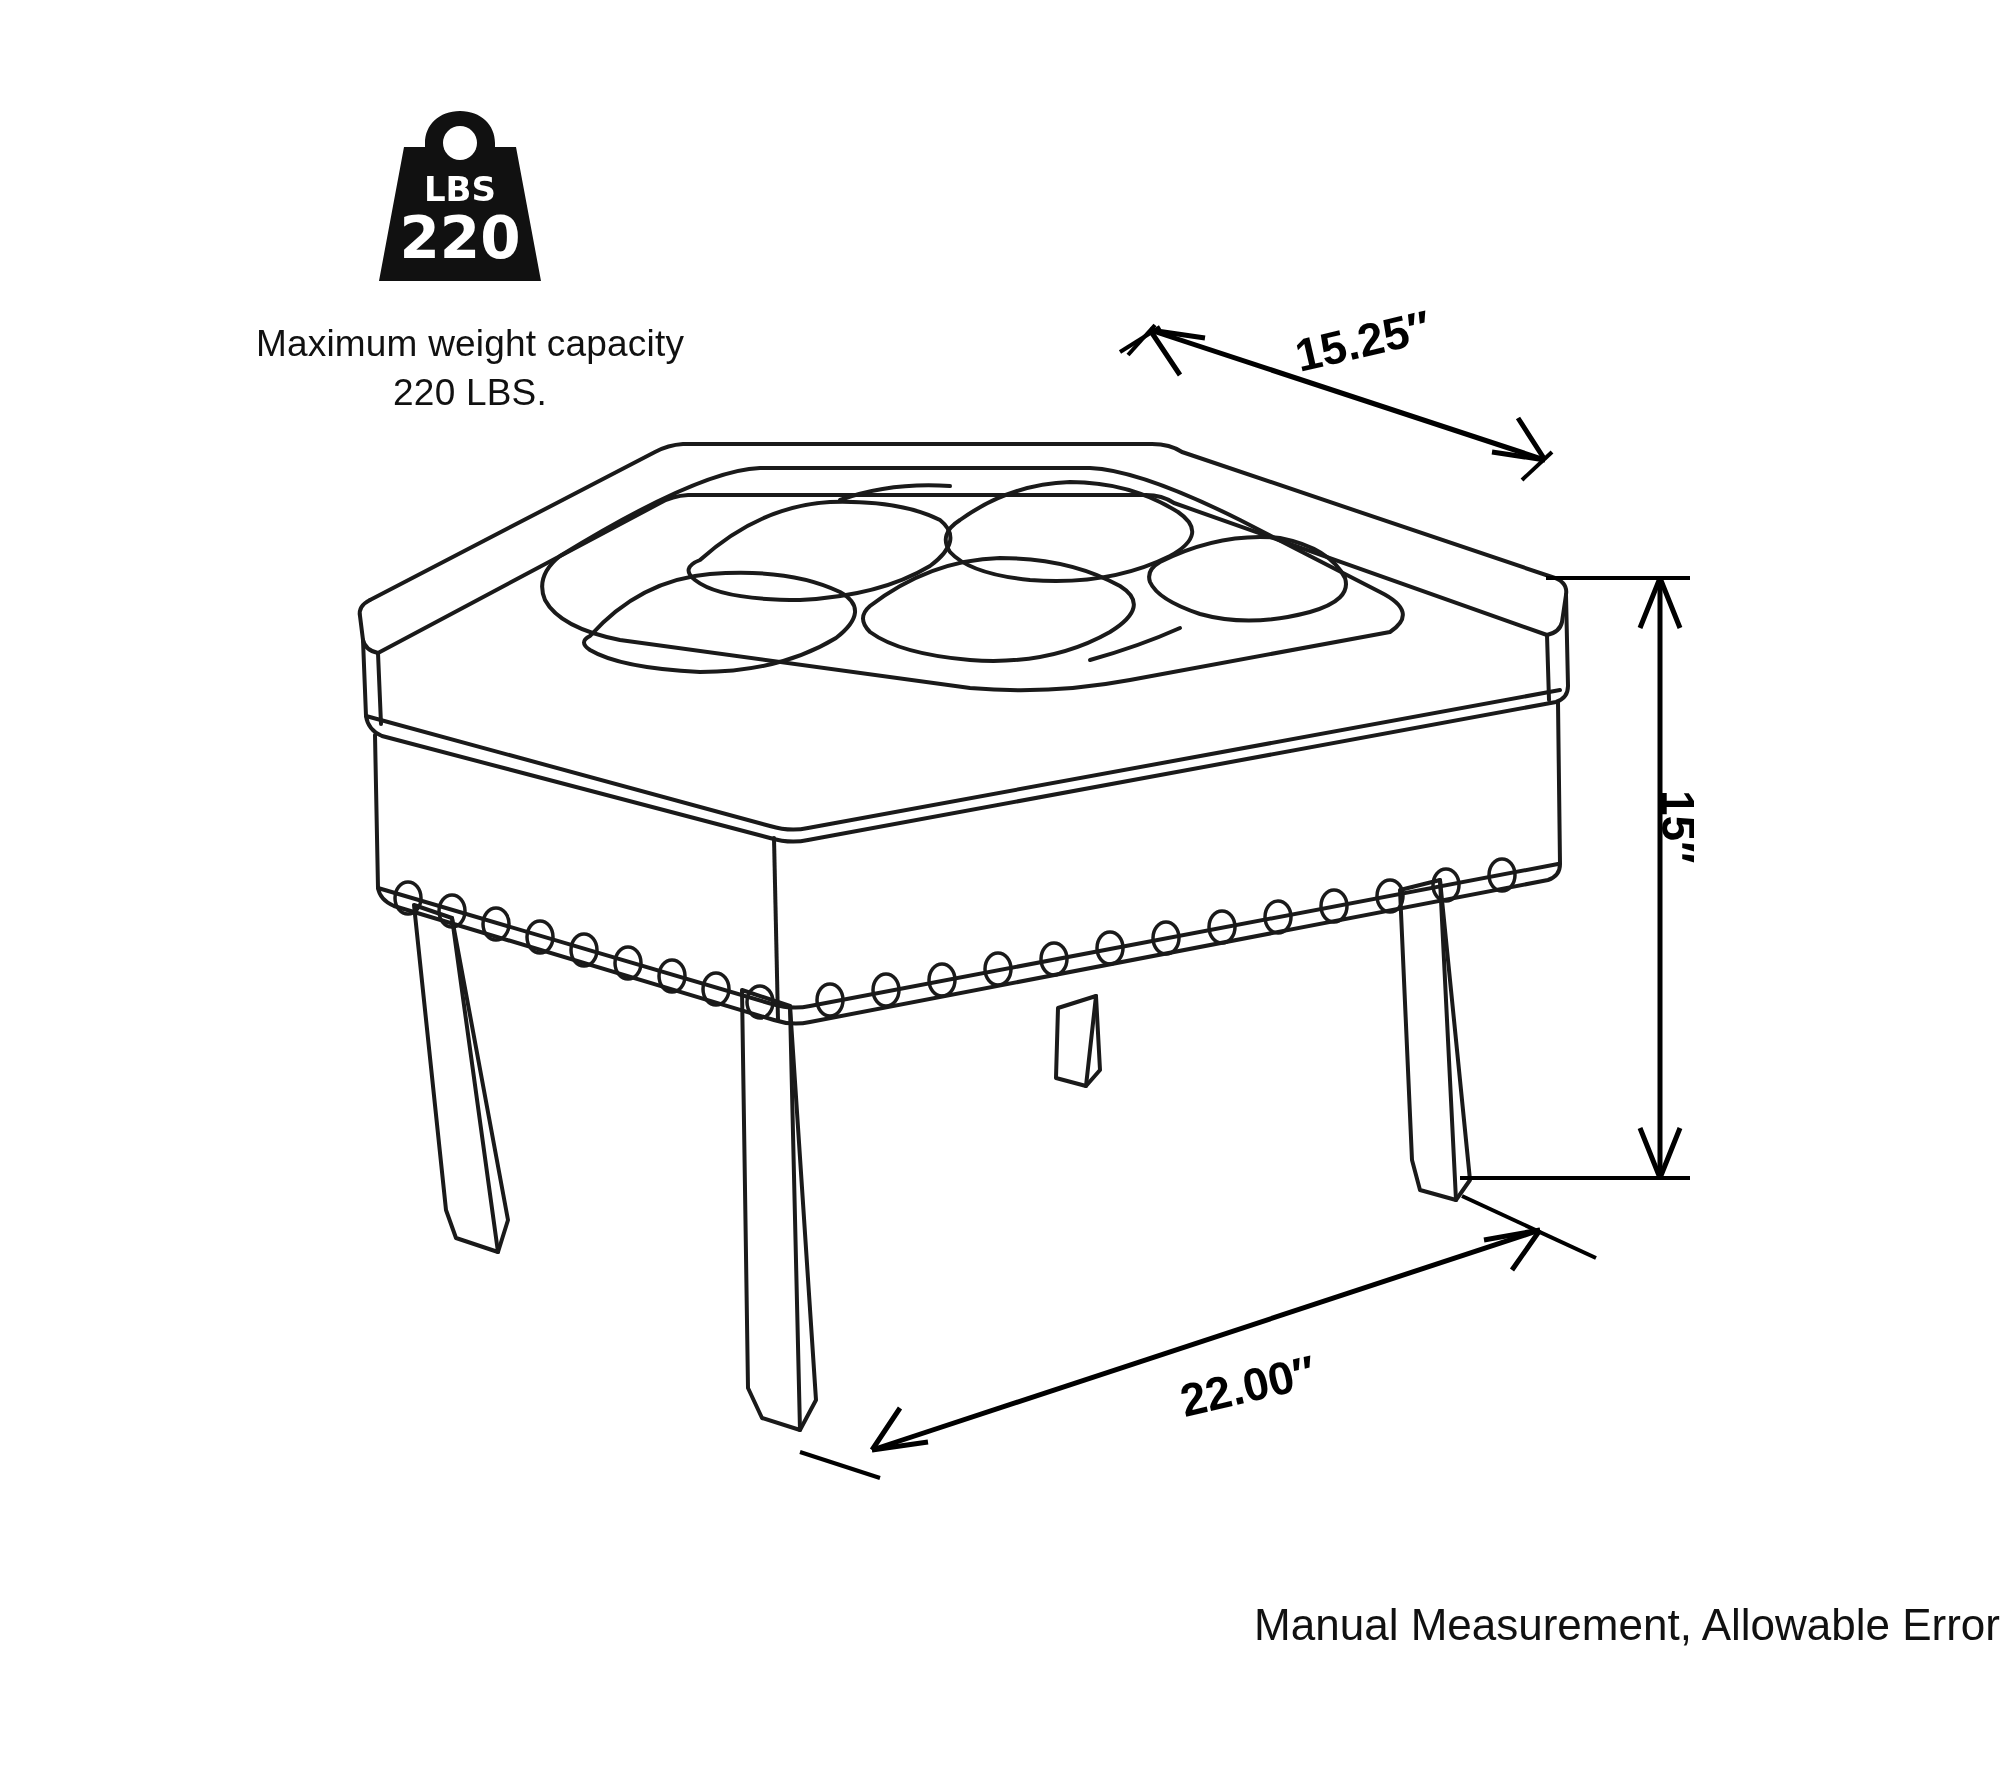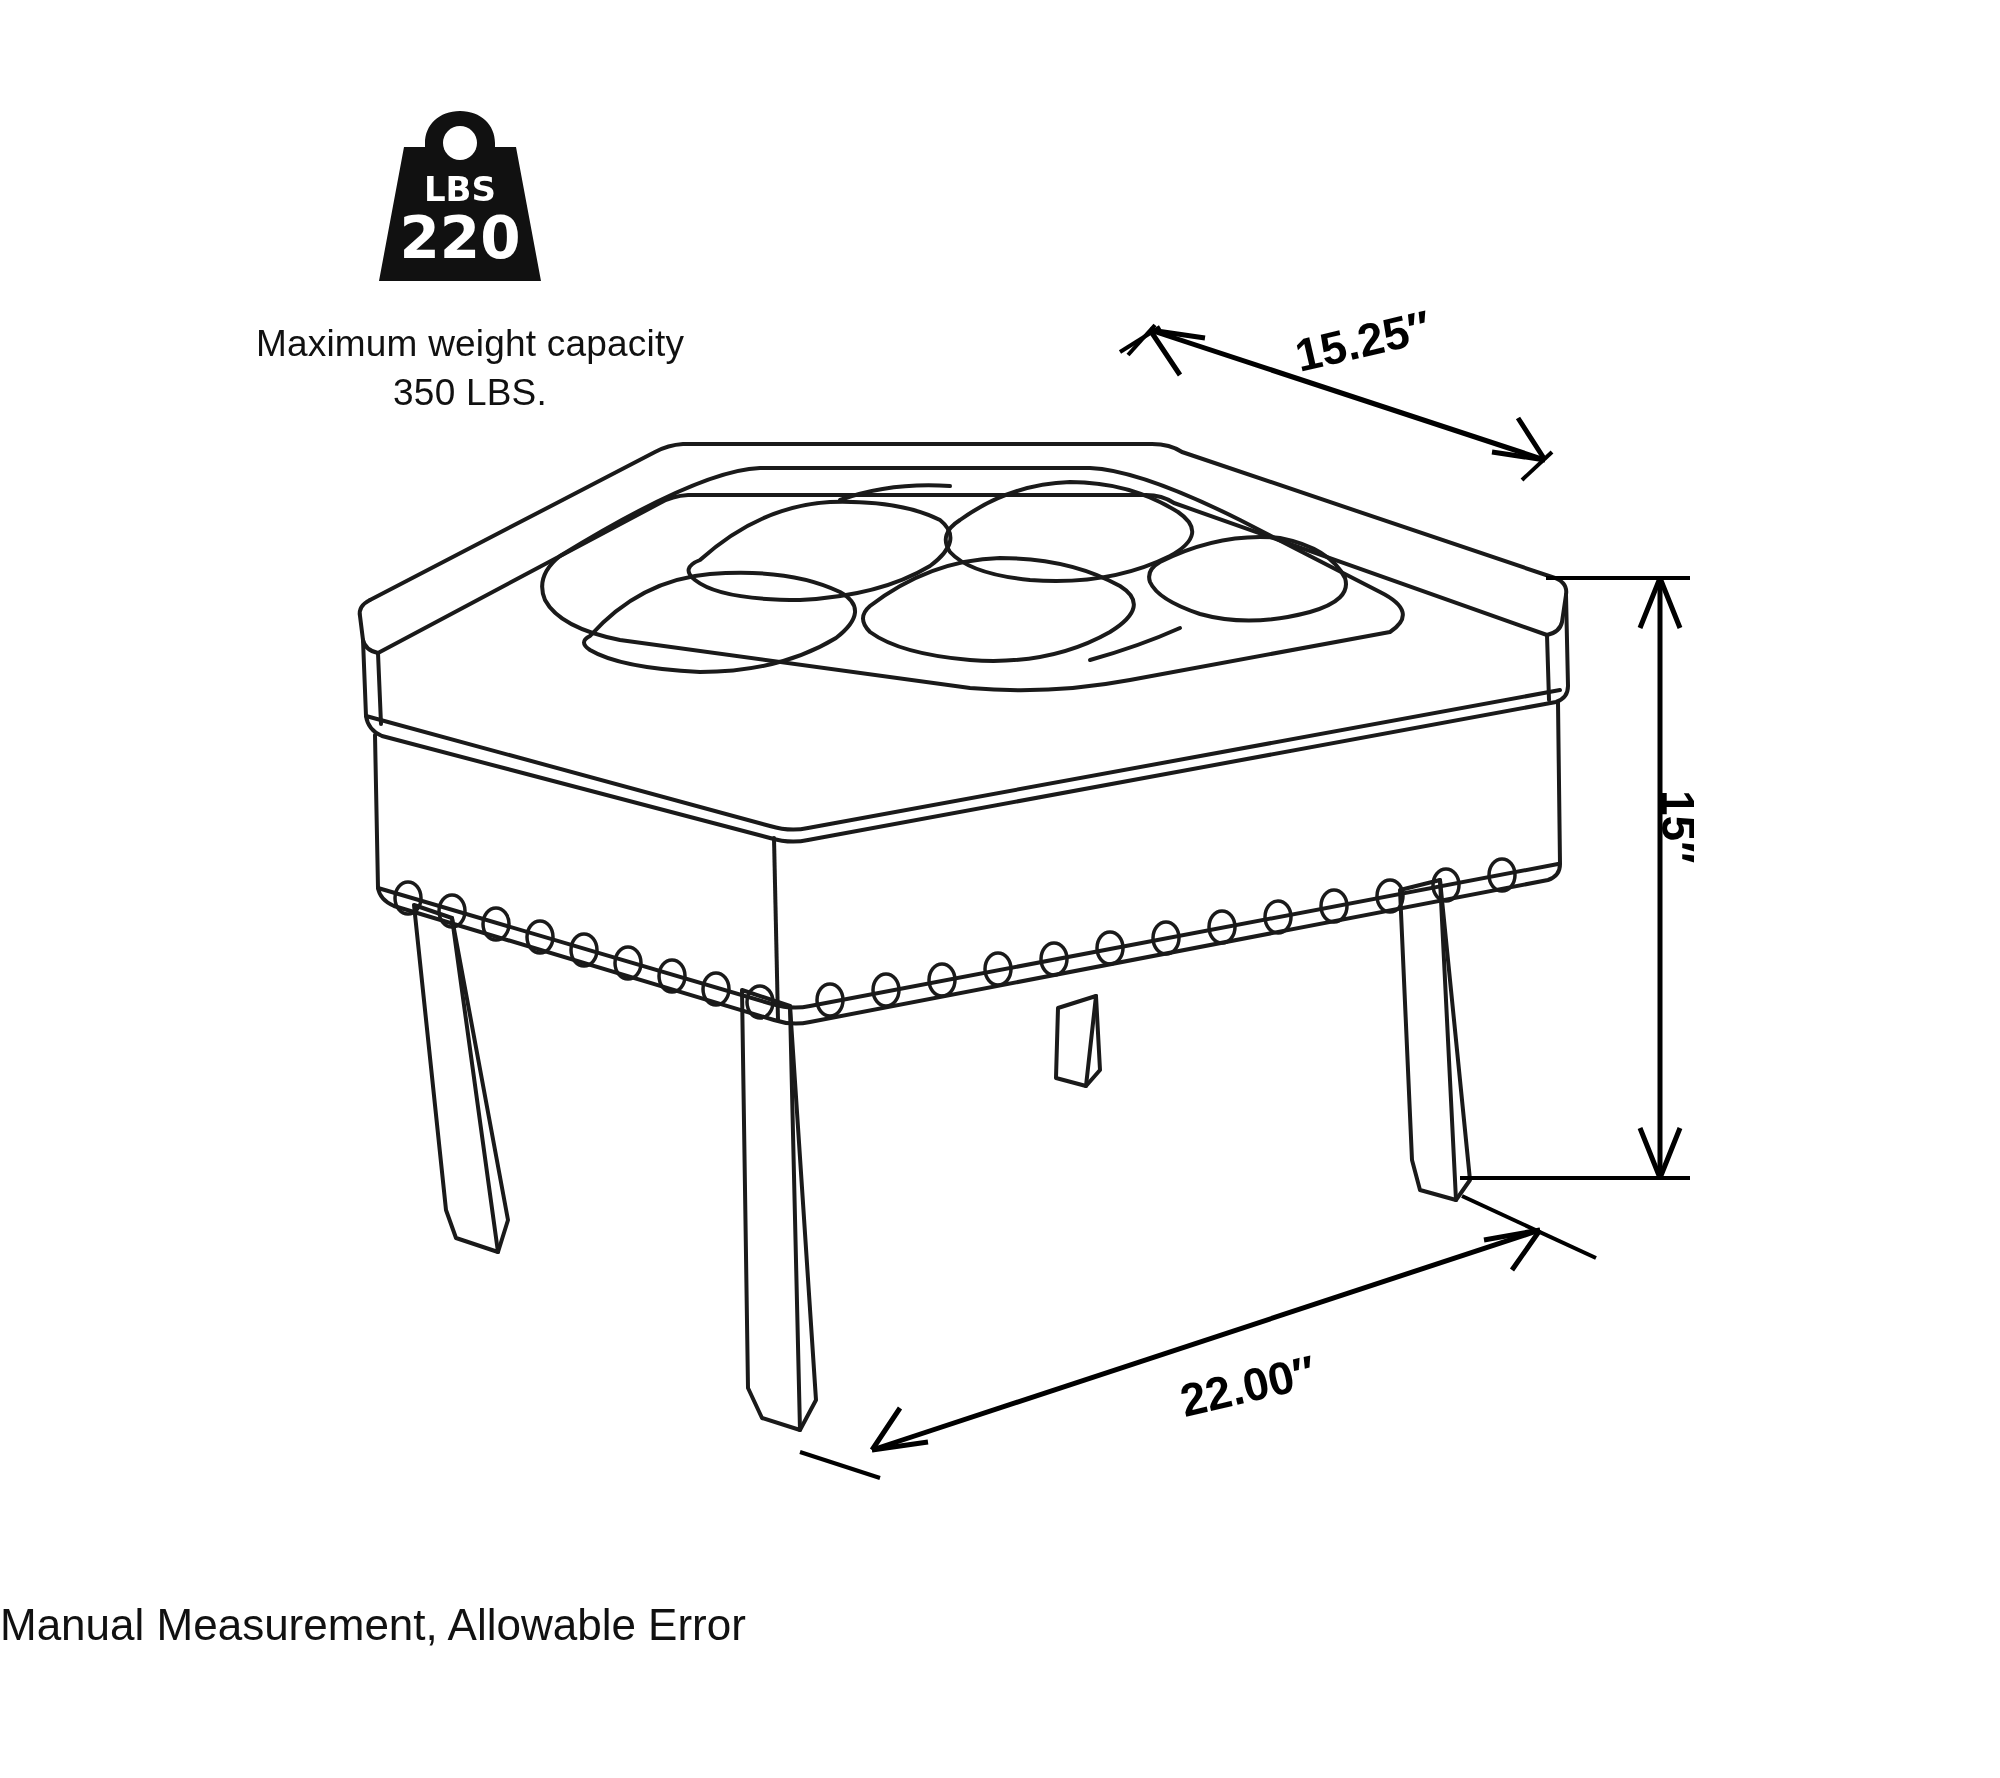--- a/index.html
+++ b/index.html
@@ -81,39 +81,39 @@
     font-size: 46px;
     transform: rotate(-13deg);
     transform-origin: left top;
   }
 
   #footer-note {
     position: absolute;
     left: 0;
     top: 1600px;
     width: 2000px;
-    text-align: left;
+    text-align: right;
     font-family: "Liberation Sans", sans-serif;
     font-size: 44px;
     color: #111111;
   }
 </style>
 </head>
 <body>
 
 <div id="weight-badge">
   <svg width="190" height="200" viewBox="0 0 190 200">
     <path d="M60 48 C60 30 74 16 95 16 C116 16 130 30 130 48 L130 52 L151 52 L176 186 L14 186 L39 52 L60 52 Z" fill="#111111"></path>
     <circle cx="95" cy="48" r="17" fill="#ffffff"></circle>
     <text class="badge-lbs" x="95" y="106" font-size="34" text-anchor="middle">LBS</text>
     <text class="badge-lbs" x="95" y="163" font-size="58" text-anchor="middle">220</text>
   </svg>
 </div>
 
-<div id="weight-caption">Maximum weight capacity 350 LBS.</div>
+<div id="weight-caption">Maximum weight capacity 220 LBS.</div>
 
 <svg id="drawing" viewBox="0 0 2000 1778">
   <g fill="none" stroke="#1a1a1a" stroke-width="4" stroke-linejoin="round" stroke-linecap="round">
 
     <g>
       <path d="M370 600 L655 452 Q668 445 683 444 L1152 444 Q1170 444 1182 452 L1555 578"></path>
       <path d="M370 600 Q358 606 360 616 L363 640 Q365 650 378 653"></path>
       <path d="M1555 578 Q1568 583 1566 595 L1562 622 Q1560 632 1547 635"></path>
 
       <path d="M378 653 L660 503 Q672 496 688 495 L1146 495 Q1162 495 1174 503 L1547 635"></path>

